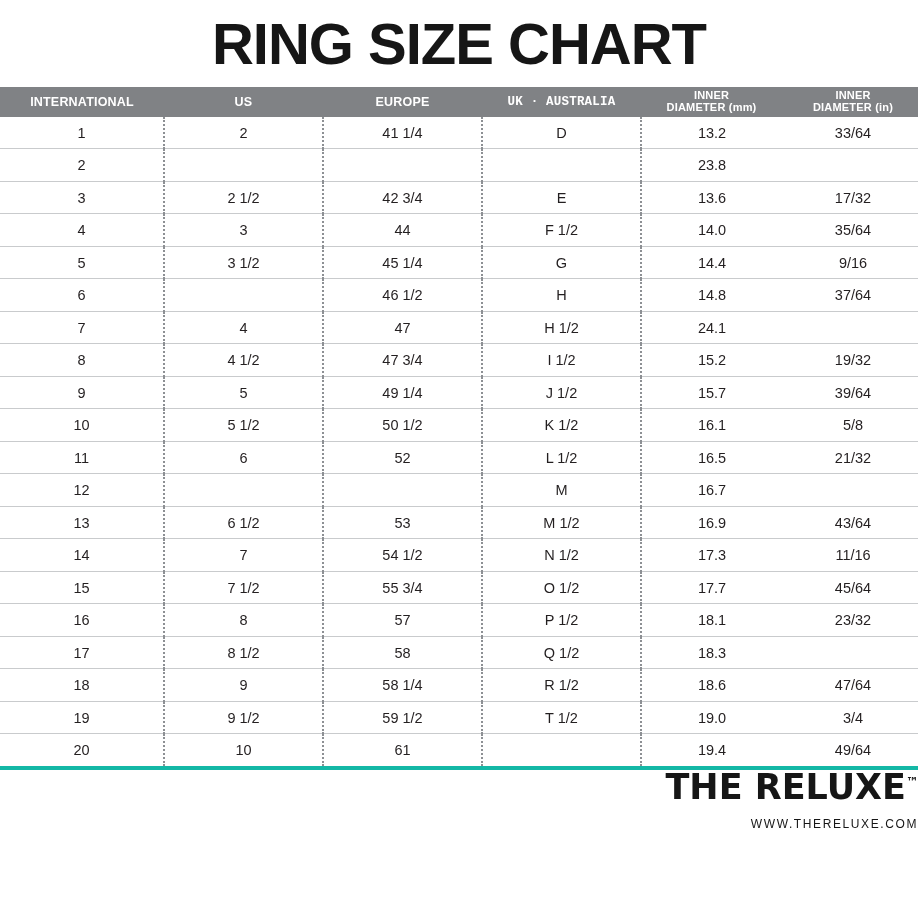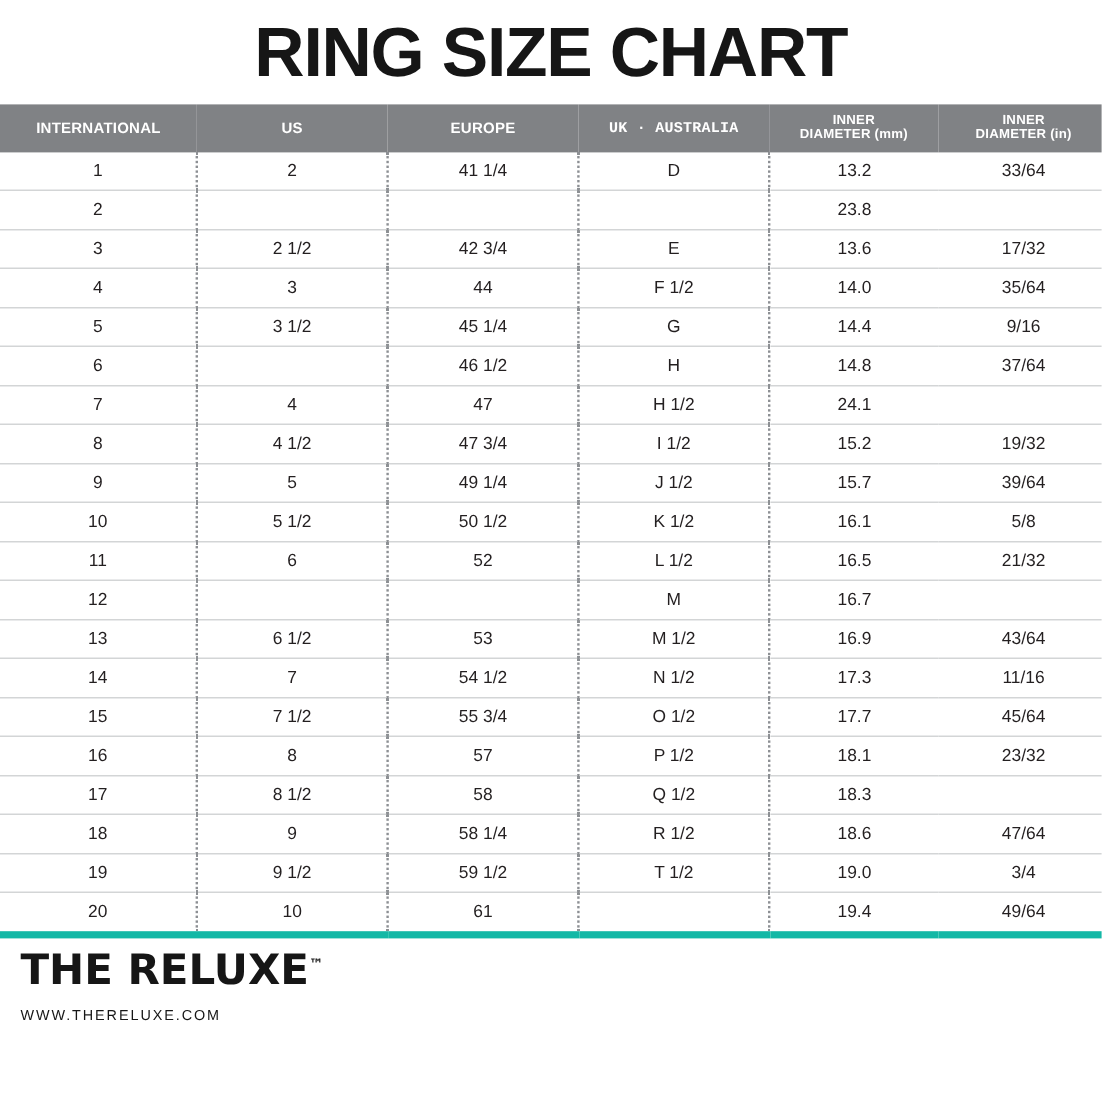--- a/index.html
+++ b/index.html
@@ -36,57 +36,56 @@
     margin: 0 auto;
     border-collapse: collapse;
     table-layout: fixed;
   }
   table.chart thead th {
     background: #808285;
     color: #ffffff;
     font-size: 12.5px;
     font-weight: bold;
     letter-spacing: 0.2px;
-    height: 40px;
+    height: 30px;
     padding: 0 2px;
     text-align: center;
     vertical-align: middle;
     border: none;
   }
   table.chart thead th .two-line {
     display: block;
     line-height: 1.08;
     font-size: 11px;
   }
   table.chart tbody td {
     height: 31.5px;
     font-size: 14.5px;
     text-align: center;
     vertical-align: middle;
     border-bottom: 1px solid #c9cbcd;
     color: #231f20;
     padding: 0 2px;
   }
   table.chart tbody tr:last-child td {
-    border-bottom: 6px solid #14b8a6;
+    border-bottom: 4px solid #14b8a6;
   }
   
   table.chart tbody td.dotted-right {
     border-right: 2px dotted #8d9094;
   }
   table.chart thead th.col-int { width: 160px; }
   table.chart thead th.col-us { width: 155px; }
   table.chart thead th.col-eu { width: 155px; }
   table.chart thead th.col-uk { width: 155px; font-family: Liberation Mono, monospace; }
   table.chart thead th.col-mm { width: 137px; }
   table.chart thead th.col-in { width: 138px; }
 
   .footer {
-    margin-top: 10px;
-    text-align: left;
+    text-align: right;
     padding-left: 17px;
   }
   .brand {
     font-family: "DejaVu Sans", sans-serif;
     font-weight: bold;
     font-size: 35px;
     letter-spacing: 0px;
     color: #161616;
     line-height: 1;
     position: relative;

